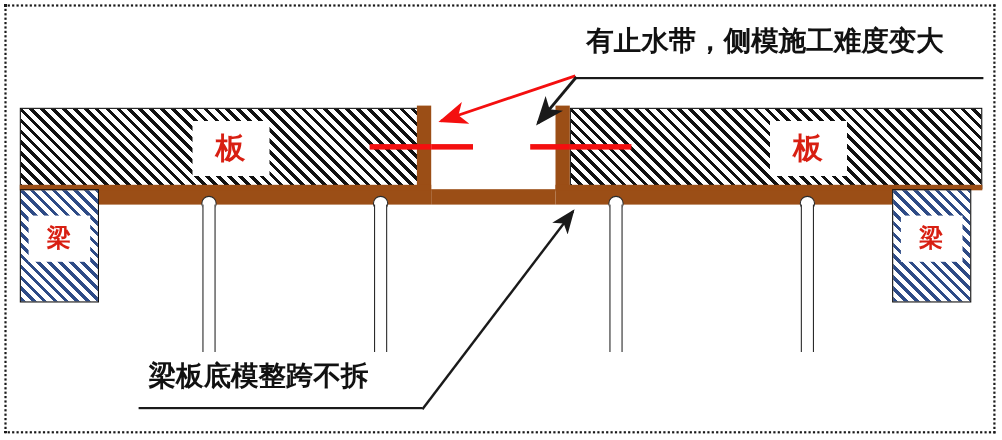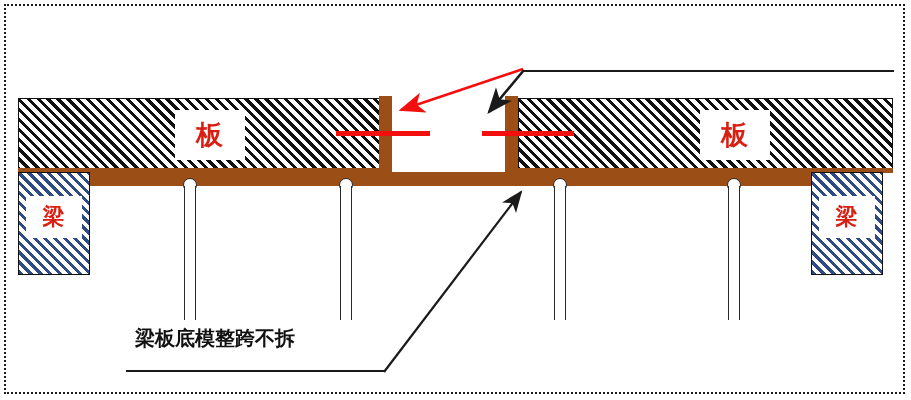--- a/index.html
+++ b/index.html
@@ -41,32 +41,33 @@
   
   .prop-stem{position:absolute;width:12px;background:#fff;border-left:1.6px solid #2b2b2b;border-right:1.6px solid #2b2b2b;box-sizing:border-box;}
   .prop-head{position:absolute;width:14px;height:14px;border-radius:50%;background:#fff;border:1.6px solid #2b2b2b;box-sizing:border-box;}
 
   
   .rebar{position:absolute;height:5px;background:#f40f0f;}
 
   
   .callout{position:absolute;white-space:nowrap;color:#111;font-weight:bold;}
   .callout.top{font-size:25px;}
-  .callout.bottom{font-size:20px;}
+  .callout.bottom{font-size:25px;}
   .rule{position:absolute;background:#1a1a1a;height:2px;}
 
   svg.overlay{position:absolute;left:0;top:0;width:911px;height:400px;pointer-events:none;}
 </style>
 </head>
 <body>
 
 <div id="stage">
 
   <div id="frame"></div>
 
+  <div class="callout top" style="left:533px;top:20px;">有止水带，侧模施工难度变大</div>
   <div class="rule" style="left:522px;top:70px;width:372px;"></div>
 
   <div class="abs slab" style="left:18px;top:98px;width:367px;height:74px;"></div>
   <div class="labelbox slabtag" style="left:175px;top:110px;width:70px;height:50px;">
     <span>板</span>
   </div>
 
   <div class="abs form-edge" style="left:379px;top:96px;width:13px;height:78px;"></div>
 
   <div class="abs slab" style="left:518px;top:98px;width:375px;height:74px;"></div>

